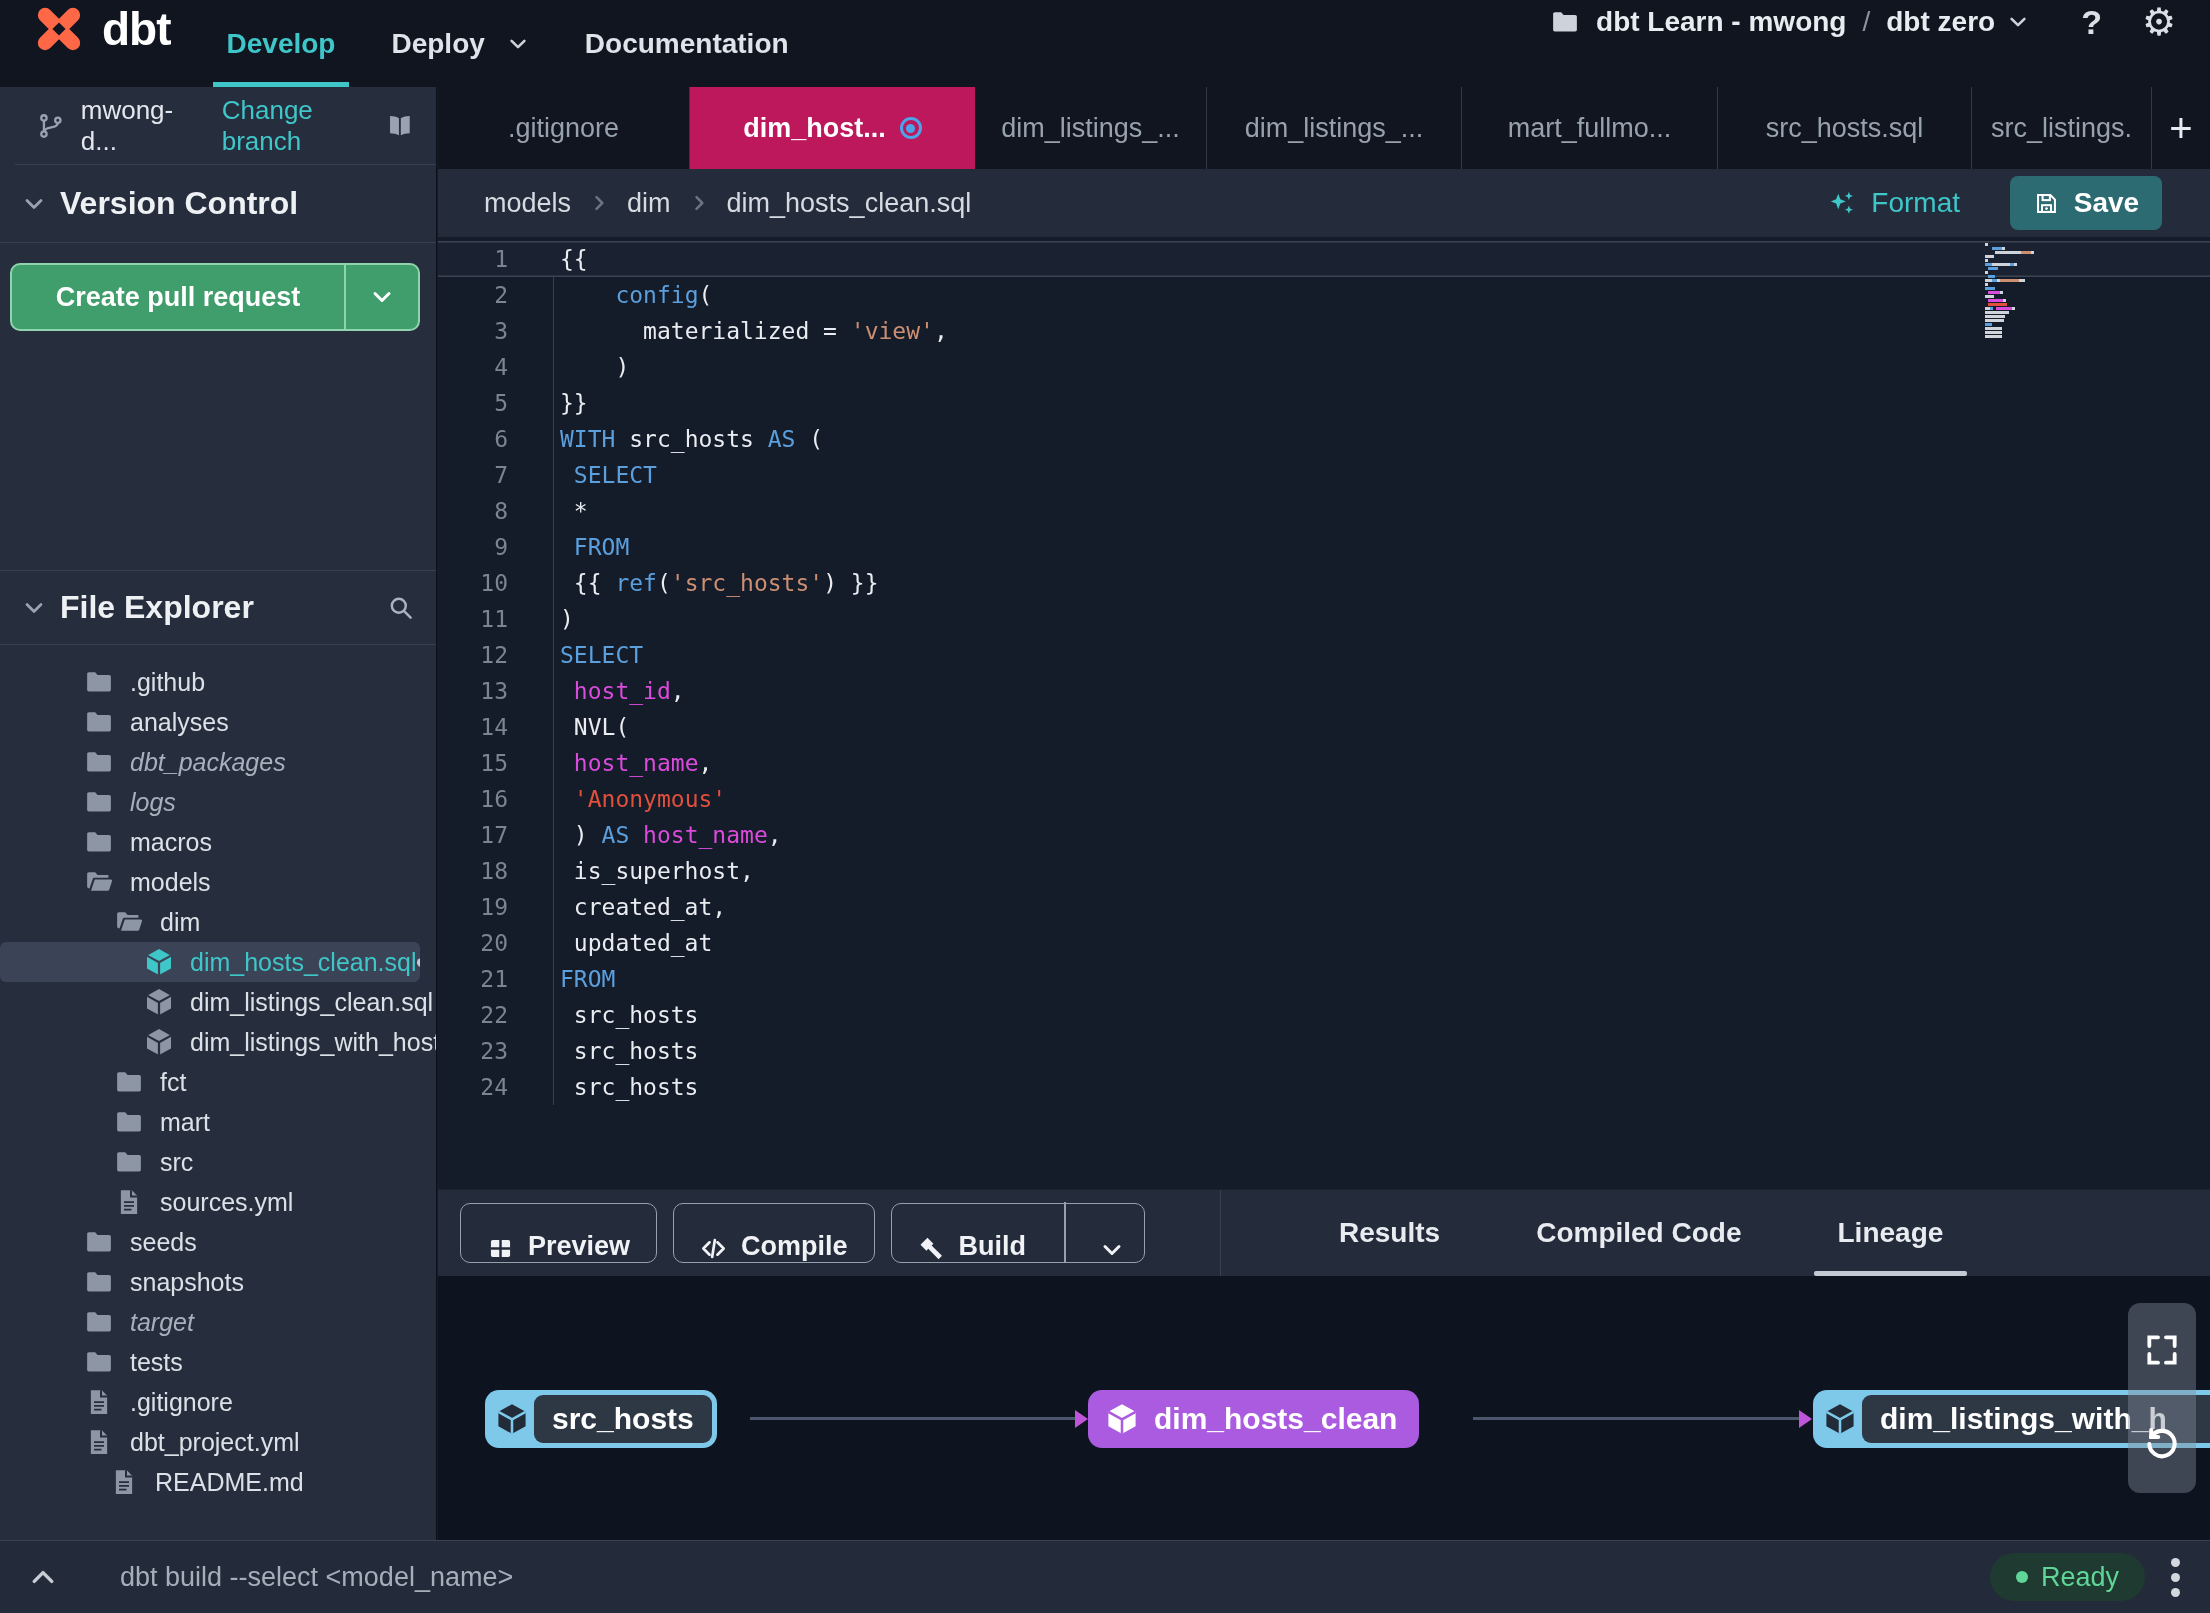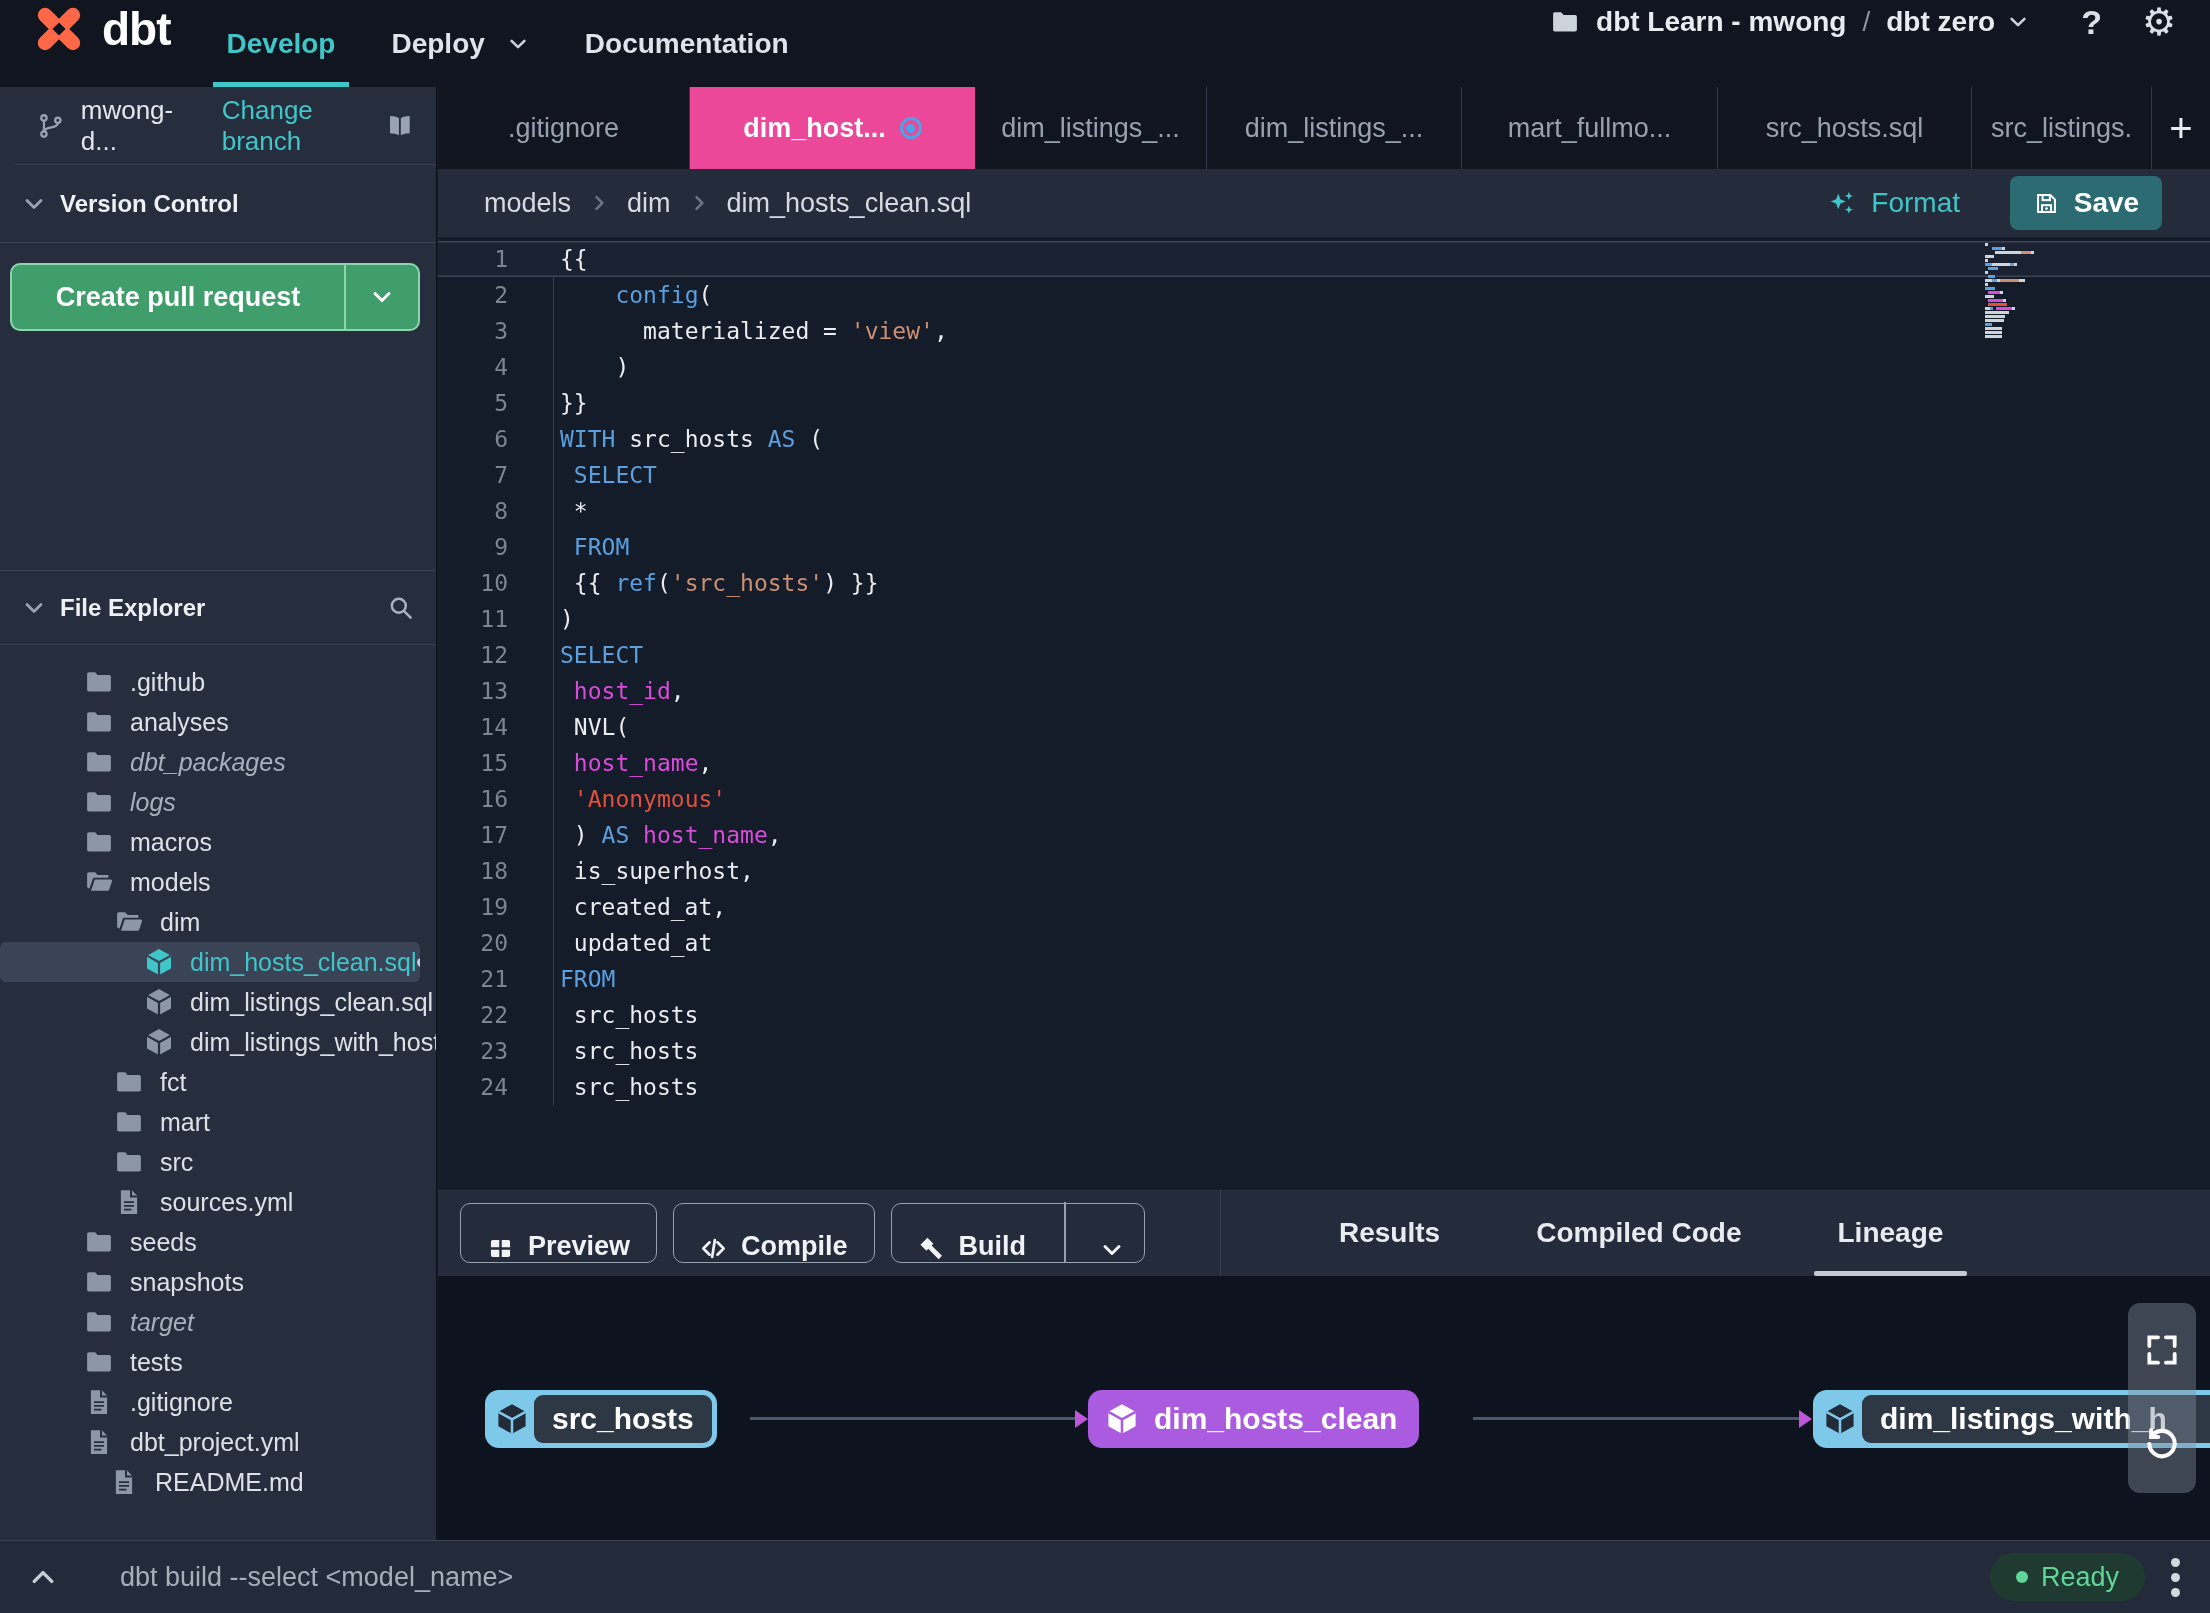--- a/index.html
+++ b/index.html
@@ -33,21 +33,21 @@
     background:#262d3c; border-right:1px solid #0c1018; z-index:2; }
   .branch-row { height:78px; display:flex; align-items:center; padding:0 22px;
     border-bottom:1px solid #39404f;margin-left:15px; }
   .branch-row svg.git { width:30px; height:30px; color:#9aa3b0; }
   .branch-name { color:#e4e8ee; font-size:26px; margin-left:16px; }
   .branch-action { color:#3fc6c9; font-size:26px; margin-left:22px; }
   .book-ico { width:30px; height:30px; color:#9aa3b0; margin-left:auto; }
   .sec-header { height:78px; display:flex; align-items:center; padding:0 22px; }
   .sec-header.vc { border-bottom:1px solid #39404f; }
   .sec-header svg.chev { width:24px; height:24px; color:#9aa3b0; }
-  .sec-title { color:#eef1f4; font-size:24px; font-weight:700; margin-left:14px; }
+  .sec-title { color:#eef1f4; font-size:32px; font-weight:700; margin-left:14px; }
   .search-ico { width:27px; height:27px; color:#aab3c0; margin-left:auto; }
   .pr-btn { display:flex; margin:20px 10px 0 10px; height:68px; border:2px solid #8fd4ae;
     border-radius:10px; background:#3f9e6c; overflow:hidden; width:410px; }
   .pr-main { flex:1; display:flex; align-items:center; justify-content:center;
     color:#fff; font-size:27px; font-weight:600; }
   .pr-split { width:2px; background:#8fd4ae; }
   .pr-caret { width:72px; display:flex; align-items:center; justify-content:center; color:#fff; }
   .pr-caret svg { width:24px; height:24px; }
   .fe-header { position:absolute; top:483px; left:0; right:0; height:75px;
     display:flex; align-items:center; padding:0 22px;
@@ -68,21 +68,21 @@
   
   .main { position:absolute; left:438px; top:87px; width:1772px; height:1453px; }
   .tabbar { height:82px; background:#10151f; display:flex; }
   .tab { display:flex; align-items:center; justify-content:center; gap:14px;
     border-right:1px solid #323a49; color:#98a1ae; font-size:27px;
     overflow:hidden; white-space:nowrap; }
   .tab:nth-child(1){ width:252px; } .tab:nth-child(2){ width:285px; }
   .tab:nth-child(3){ width:232px; } .tab:nth-child(4){ width:255px; }
   .tab:nth-child(5){ width:256px; } .tab:nth-child(6){ width:254px; }
   .tab:nth-child(7){ width:180px; border-right:1px solid #323a49; }
-  .tab.active { background:#ec4899; color:#fff; font-weight:700; border-right:none;justify-content:center; }
+  .tab.active { background:#be185d; color:#fff; font-weight:700; border-right:none;justify-content:center; }
   .tab-mod { width:22px; height:22px; border:3px solid #4da3e8; border-radius:50%;
     position:relative; flex:0 0 22px; }
   .tab-mod::after { content:""; position:absolute; inset:0; margin:auto; width:9px;
     height:9px; border-radius:50%; background:#4da3e8; }
   .tab-add { flex:1; display:flex; align-items:center; justify-content:center;
     color:#e8ecf1; font-size:40px; font-weight:400; }
 
   .crumbbar { height:68px; background:#242b3a; display:flex; align-items:center; }
   .crumb { display:flex; align-items:center; gap:18px; margin-left:46px; }
   .crumb-item { color:#d6dbe1; font-size:27px; }

